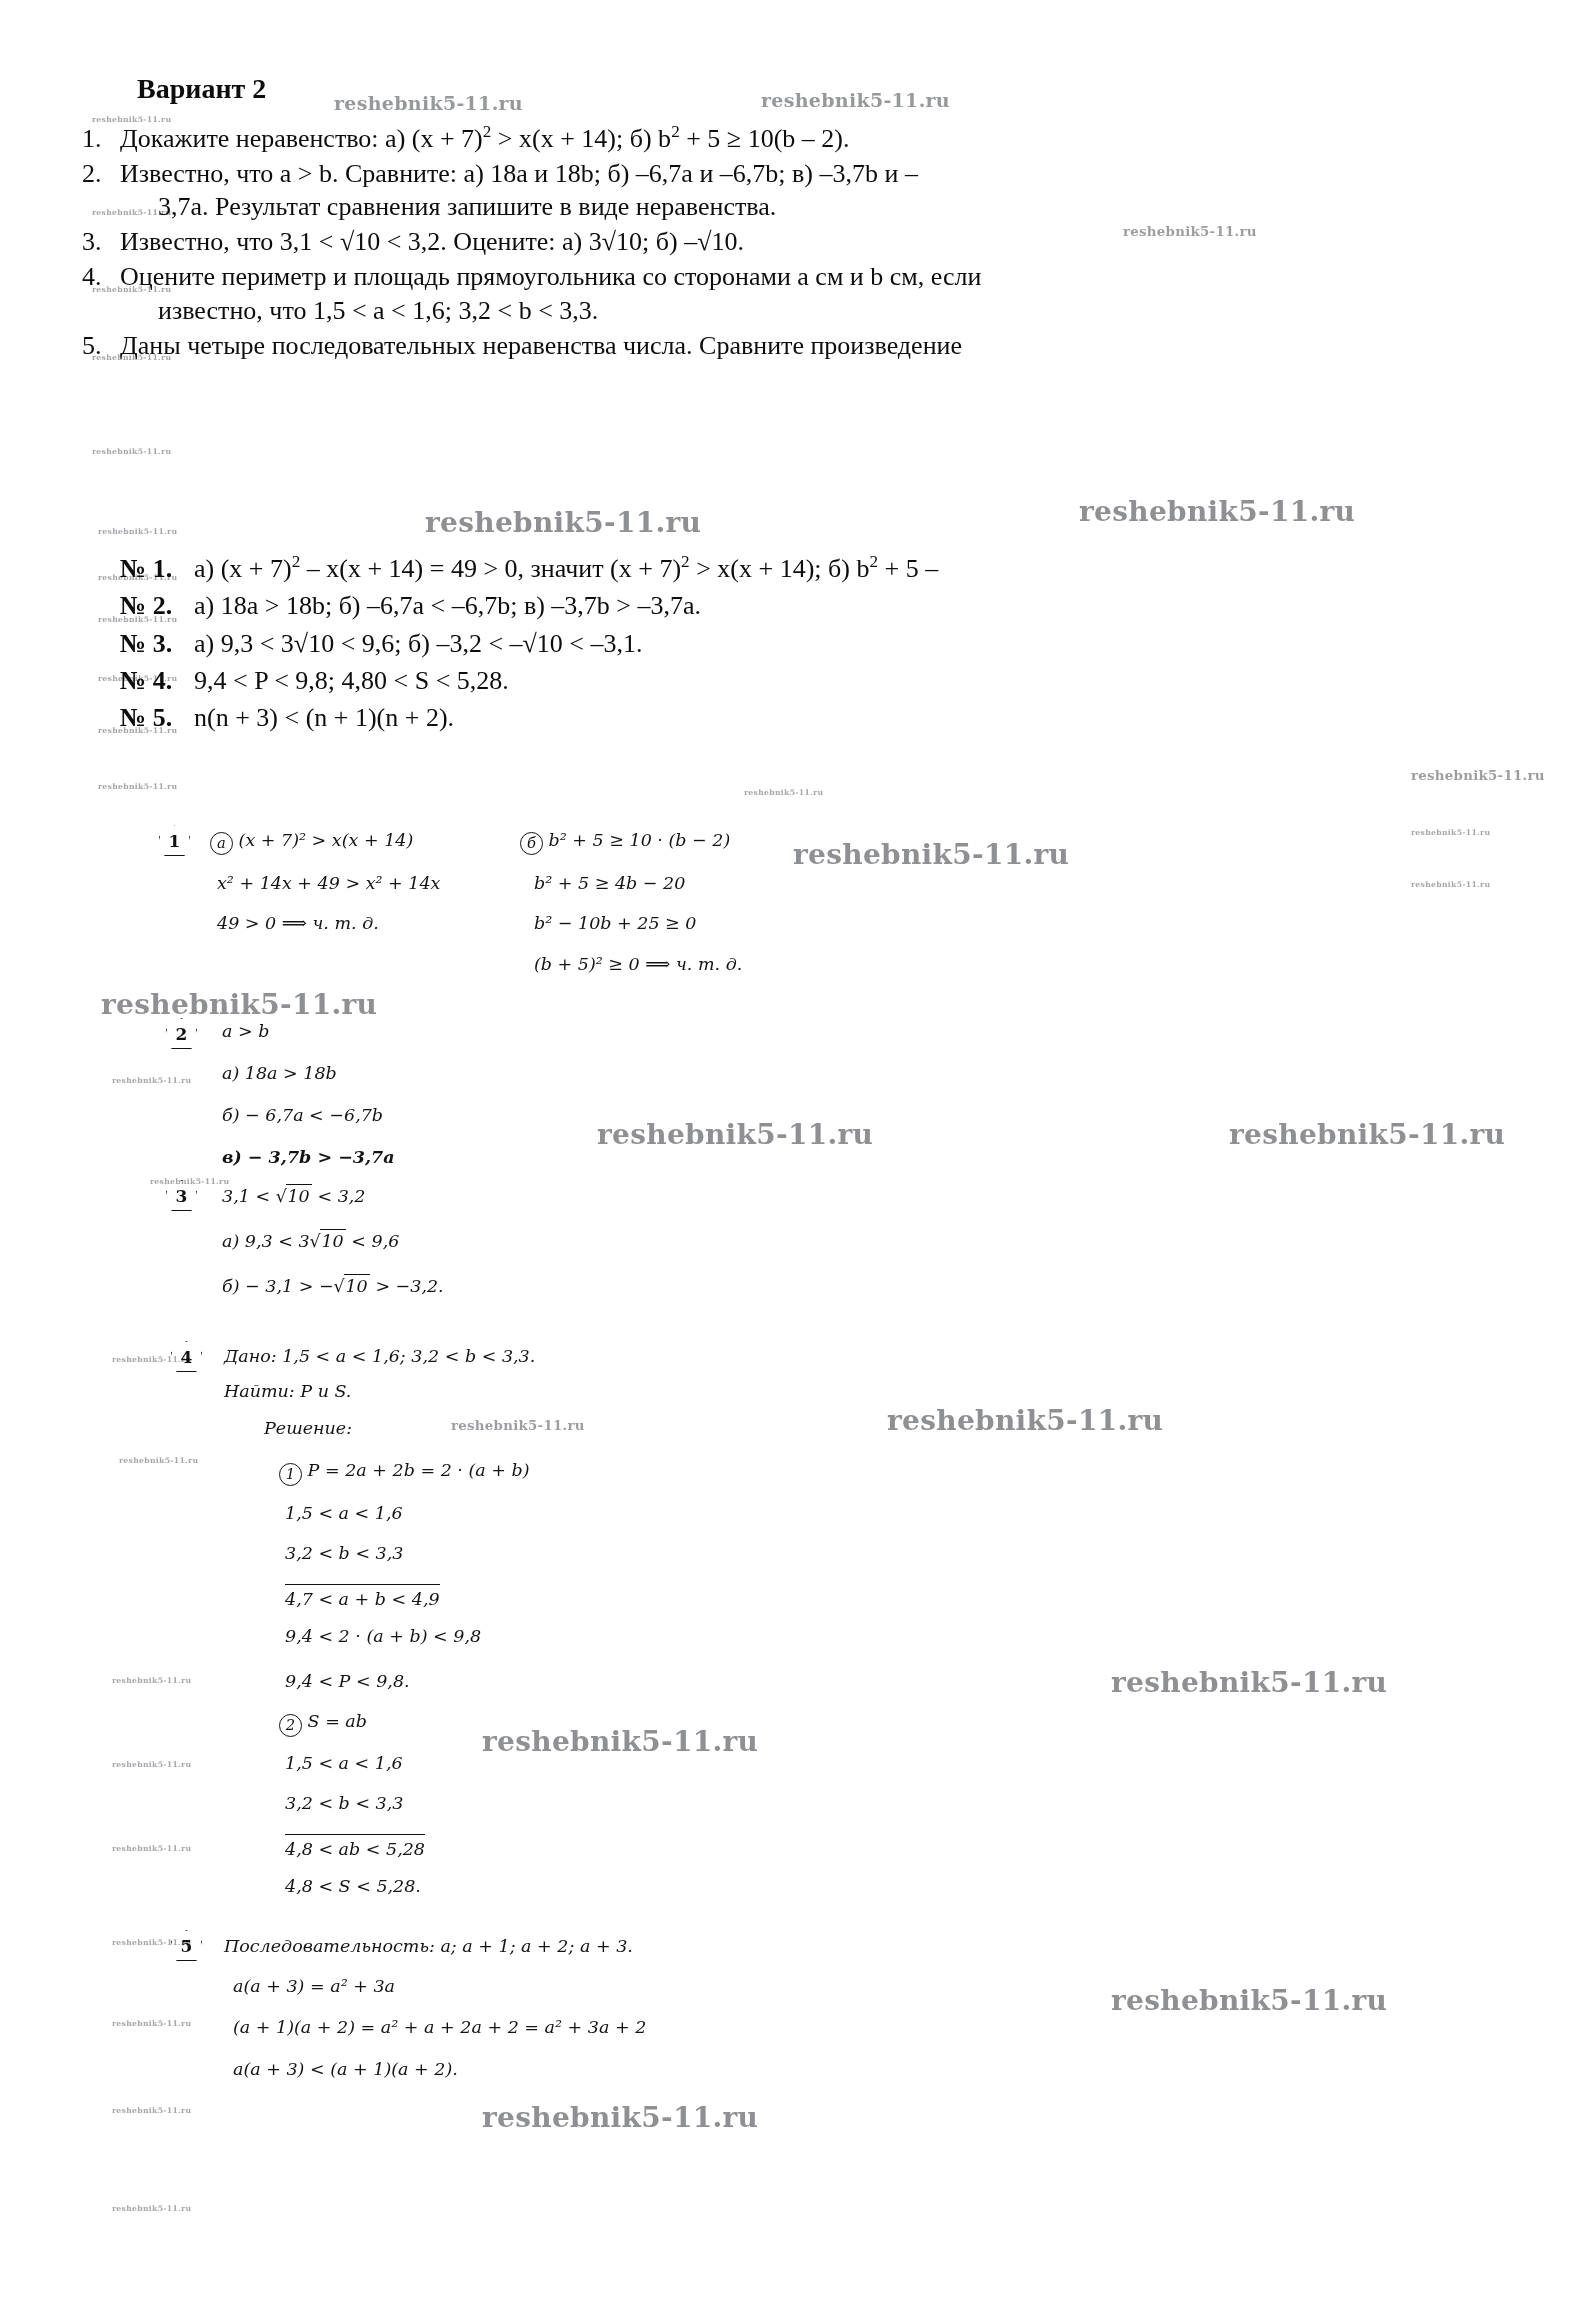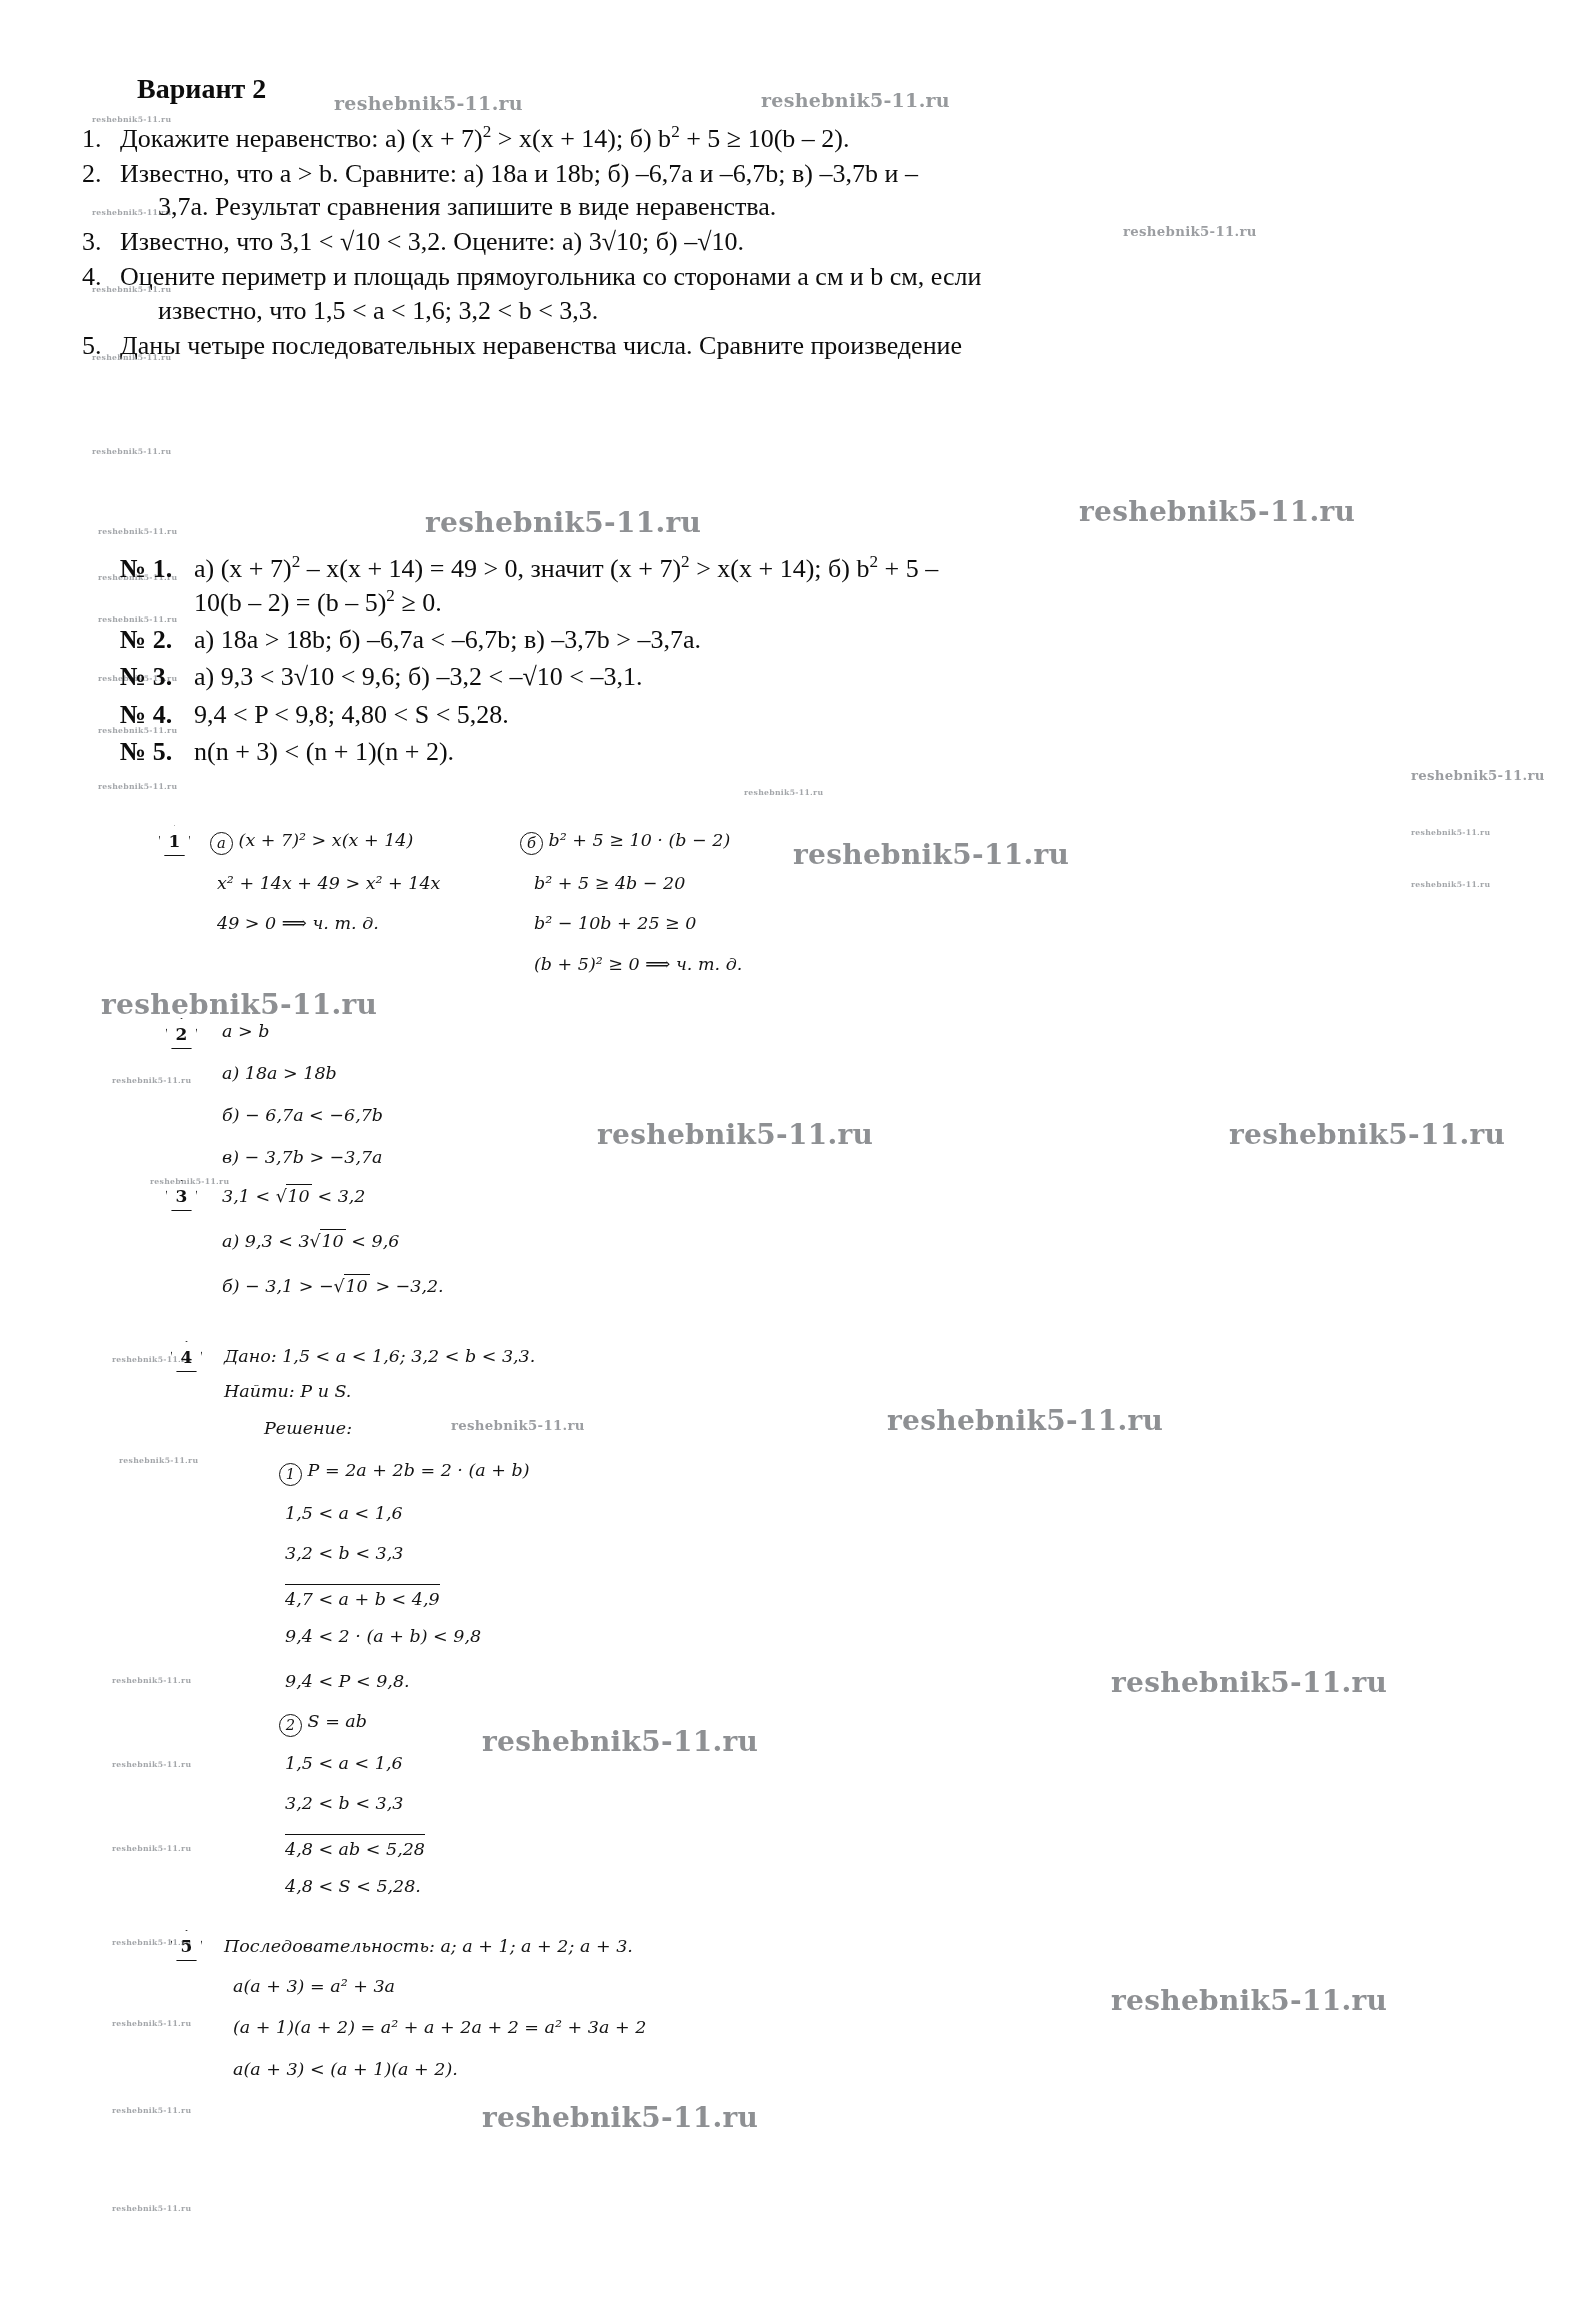--- a/index.html
+++ b/index.html
@@ -219,21 +219,20 @@
       </div>
 
     </div>
 
     <div class="answers">
 
       <div class="ans">
         <div class="lbl">№ 1.</div>
         <div class="txt">
           <span>а) (x + 7)<sup>2</sup> – x(x + 14) = 49 &gt; 0, значит (x + 7)<sup>2</sup> &gt; x(x + 14);   б) b<sup>2</sup> + 5 –</span>
-          <span class="cont">10(b – 2) = (b – 5)<sup>2</sup> ≥ 0.</span>
         </div>
       </div>
 
       <div class="ans">
         <div class="lbl">№ 2.</div>
         <div class="txt">
           <span>а) 18a &gt; 18b;   б) –6,7a &lt; –6,7b;   в) –3,7b &gt; –3,7a.</span>
         </div>
       </div>
 
@@ -277,21 +276,21 @@
       <div class="ln it" style="left:534px; top:63px;">b² + 5 ≥ 4b − 20</div>
       <div class="ln it" style="left:534px; top:103px;">b² − 10b + 25 ≥ 0</div>
       <div class="ln it" style="left:534px; top:144px;">(b + 5)² ≥ 0 ⟹ ч. т. д.</div>
 
       <div class="badge" style="left:166px; top:208px;">
         <span>2</span>
       </div>
       <div class="ln it" style="left:222px; top:211px;">a &gt; b</div>
       <div class="ln it" style="left:222px; top:253px;">а) 18a &gt; 18b</div>
       <div class="ln it" style="left:222px; top:295px;">б) − 6,7a &lt; −6,7b</div>
-      <div class="ln it" style="left:222px; top:337px;">в) − 3,7b &gt; −3,7a</div>
+      <div class="ln it" style="left:222px; top:337px;font-weight:bold;">в) − 3,7b &gt; −3,7a</div>
 
       <div class="badge" style="left:166px; top:370px;">
         <span>3</span>
       </div>
       <div class="ln it" style="left:222px; top:374px;">
         <span>3,1 &lt; </span><span class="radsign">√</span><span class="sqrt">10</span><span> &lt; 3,2</span>
       </div>
       <div class="ln it" style="left:222px; top:419px;">
         <span>а) 9,3 &lt; 3</span><span class="radsign">√</span><span class="sqrt">10</span><span> &lt; 9,6</span>
       </div>

